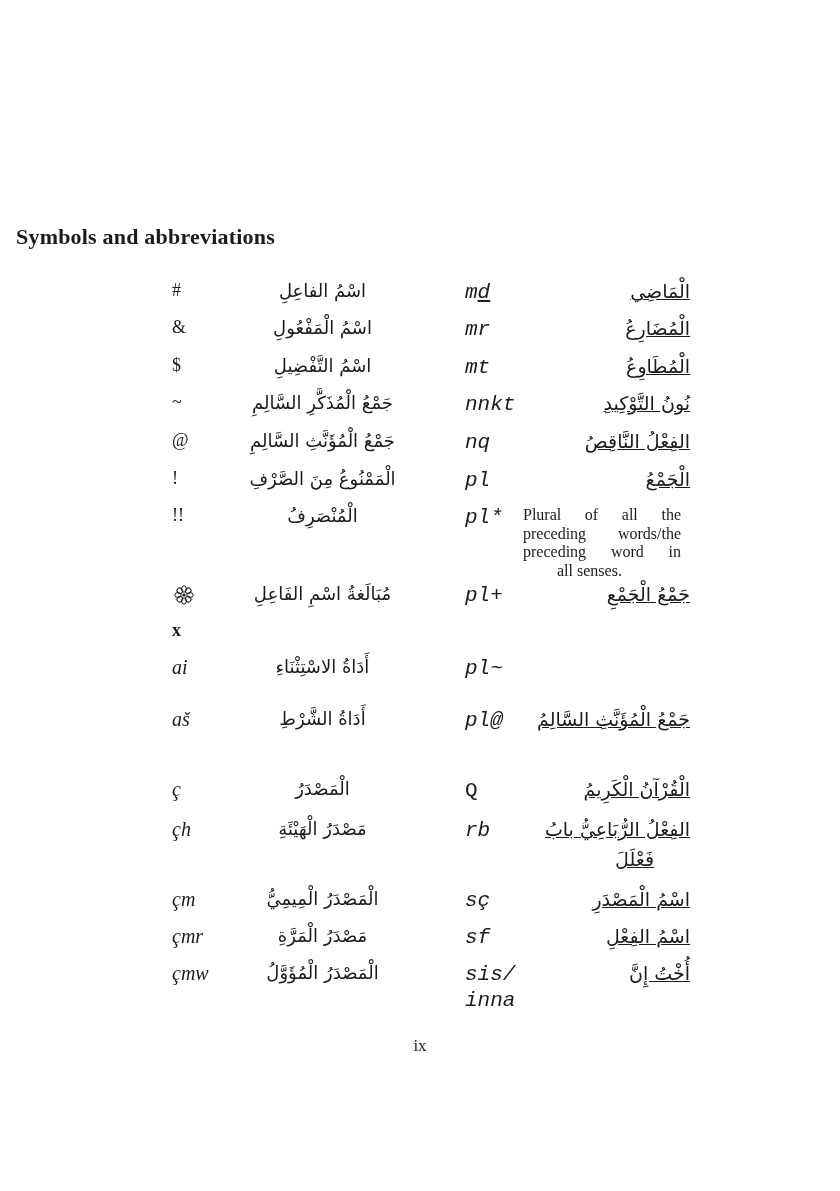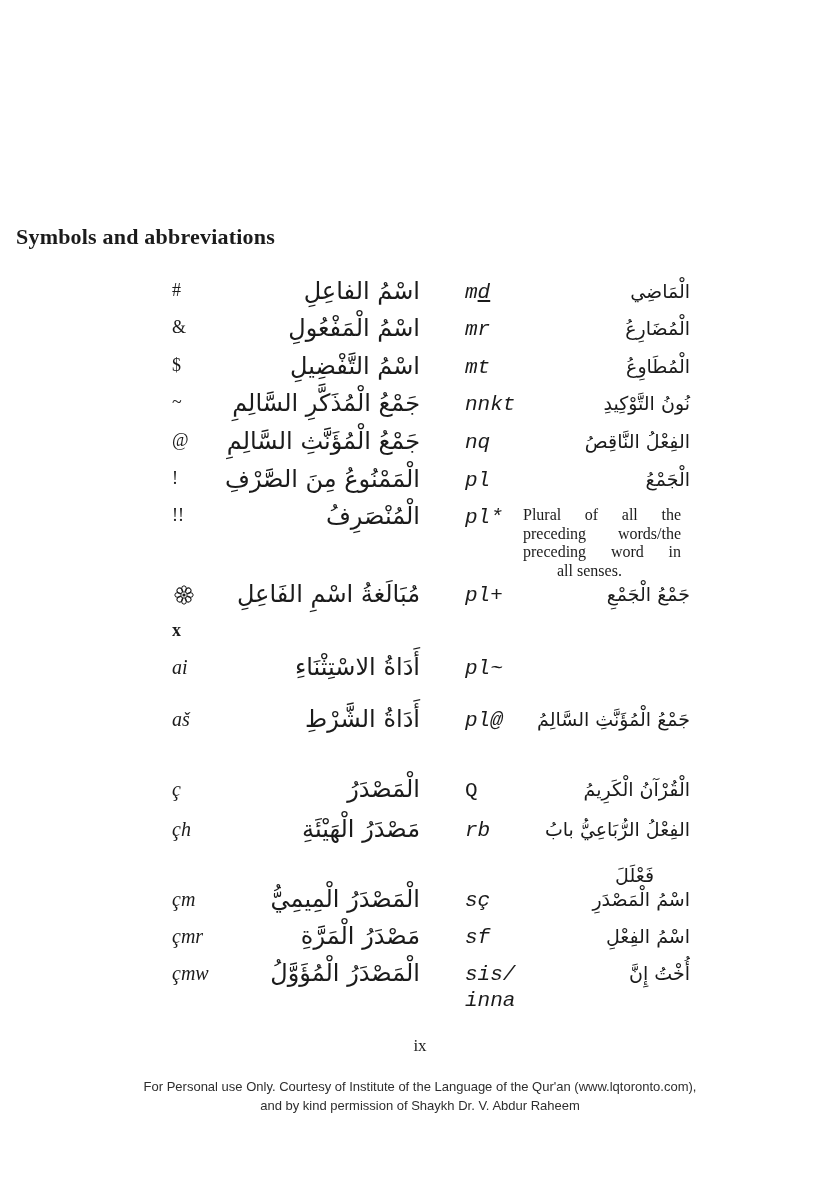--- a/index.html
+++ b/index.html
@@ -5,29 +5,29 @@
   html,body{margin:0;padding:0;background:#ffffff;}
   #page{position:relative;width:840px;height:1191px;background:#ffffff;color:#1b1b1b;
         font-family:"Liberation Serif","DejaVu Serif",serif;overflow:hidden;}
   .title{position:absolute;top:224px;left:16px;width:100%;
          font-size:22px;font-weight:bold;letter-spacing:.2px;}
   .row{position:absolute;left:0;width:100%;height:34px;}
   .sym{position:absolute;left:172px;top:0;font-size:18px;white-space:nowrap;}
   .sym.it{font-style:italic;font-size:20px;}
   .sym.bold{font-weight:bold;font-size:18px;}
   .flower{position:absolute;left:174px;top:2px;}
-  .arL{position:absolute;left:225px;top:-4px;width:195px;text-align:right;direction:rtl;
-       font-family:"DejaVu Sans",sans-serif;font-size:24px;line-height:30px;white-space:nowrap;}
+  .arL{position:absolute;left:225px;top:-4px;width:195px;text-align:center;direction:rtl;
+       font-family:"DejaVu Sans",sans-serif;font-size:18px;line-height:30px;white-space:nowrap;}
   .abbr{position:absolute;left:465px;top:0;font-style:italic;font-size:21px;white-space:nowrap;line-height:26px;font-family:Liberation Mono, monospace;}
   .abbr.upright{font-style:normal;}
   .abbr .u{text-decoration:underline;}
   .arR{position:absolute;left:518px;top:-4px;width:172px;text-align:right;direction:rtl;
-       font-family:"DejaVu Sans",sans-serif;font-size:19px;line-height:30px;}
+       font-family:"DejaVu Sans",sans-serif;font-size:19px;line-height:30px;text-decoration:underline;}
   .arR div{white-space:nowrap;}
-  .arR .ar2{margin-top:16px;padding-right:36px;}
+  .arR .ar2{margin-top:0;padding-right:36px;}
   .eng{position:absolute;left:523px;top:1px;width:158px;font-size:16px;line-height:18.5px;}
   .eng .jl{text-align:justify;text-align-last:justify;}
   .eng .last{text-align-last:left;margin-left:34px;}
   .pageno{position:absolute;top:1036px;left:0;width:100%;text-align:center;font-size:17px;}
   .footer{position:absolute;top:1078px;left:0;width:100%;text-align:center;
           font-family:"Liberation Sans","DejaVu Sans",sans-serif;font-size:13px;
           line-height:18.5px;color:#2e2e2e;}
 </style>
 </head>
 <body>
@@ -180,18 +180,14 @@
   <div class="row" style="top:962px">
     <span class="abbr">
       <div>sis/</div>
       <div>inna</div>
     </span>
     <span class="arR">أُخْتُ إِنَّ</span>
   </div>
 
   <div class="pageno">ix</div>
 
-  <div class="footer">
-    <div>For Personal use Only. Courtesy of Institute of the Language of the Qur'an (www.lqtoronto.com),</div>
-    <div>and by kind permission of Shaykh Dr. V. Abdur Raheem</div>
-  </div>
 
 </div>
 
 </body></html>

